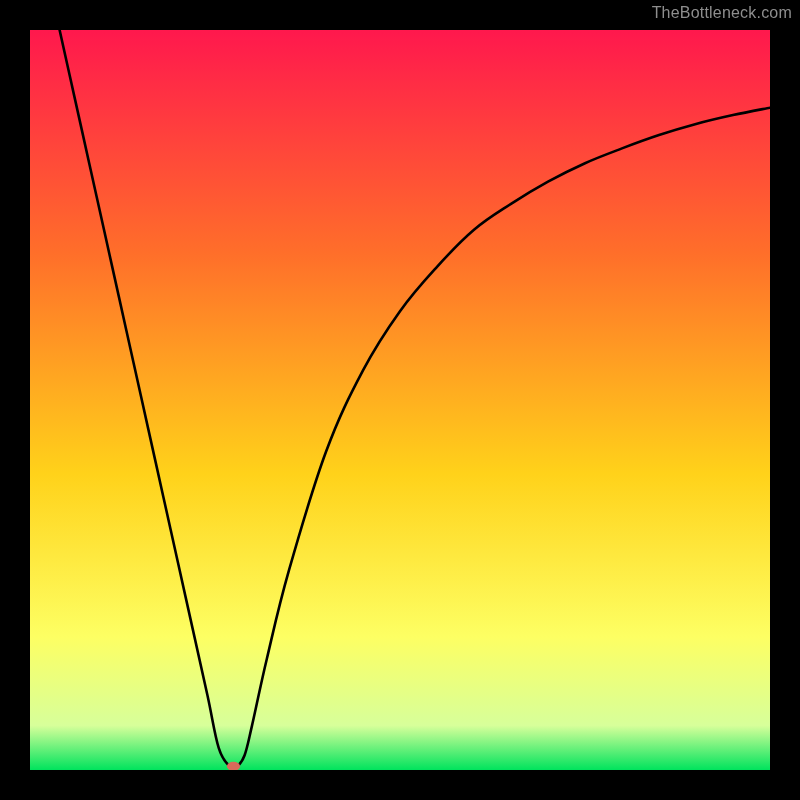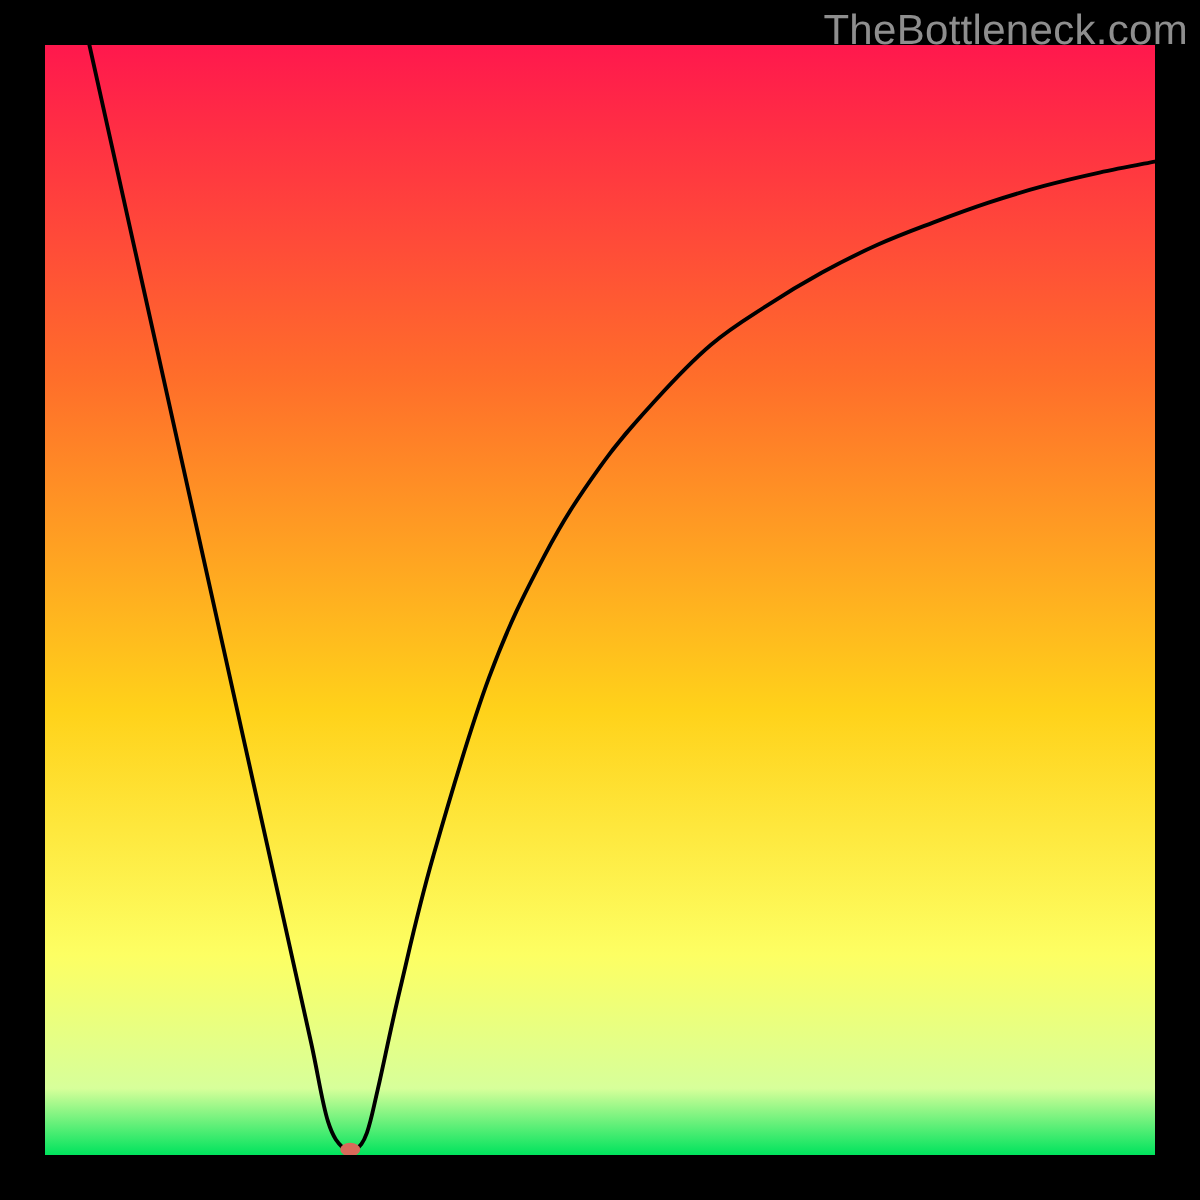--- a/index.html
+++ b/index.html
@@ -32,21 +32,21 @@
   .curve {
     position: absolute;
     inset: 0;
     pointer-events: none;
   }
   .watermark {
     position: absolute;
     top: 4px;
     right: 8px;
     color: #8e8e8e;
-    font-size: 28px;
+    font-size: 16px;
     font-weight: 500;
     letter-spacing: 0.2px;
     -webkit-font-smoothing: antialiased;
   }
 </style>
 </head>
 <body>
 
 <div class="frame">
   <div class="plot">

